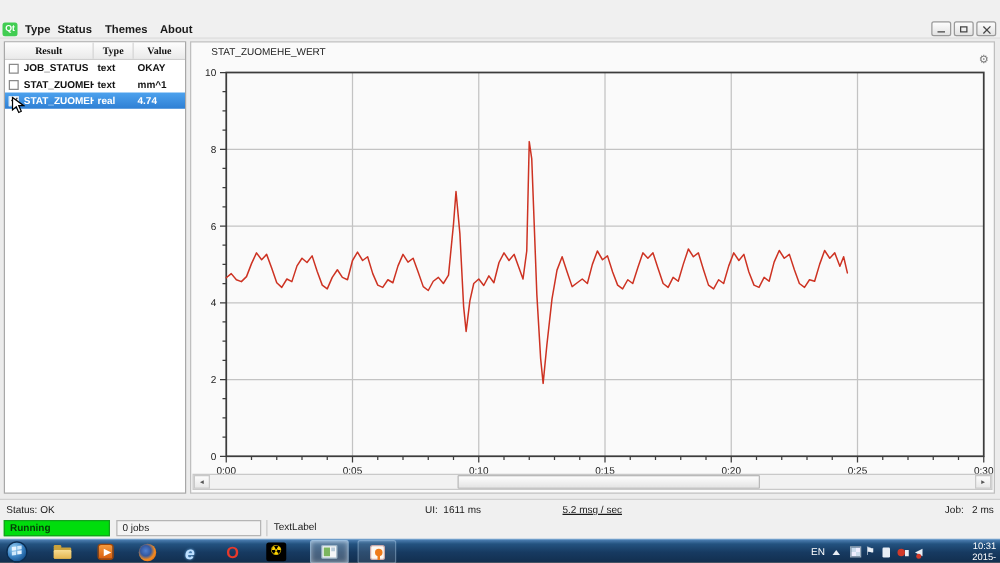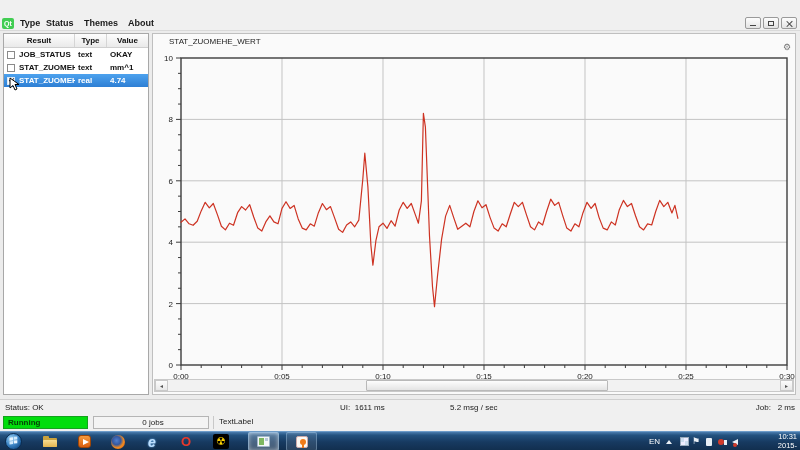--- a/index.html
+++ b/index.html
@@ -41,21 +41,21 @@
     width:1.2px; height:8px; background:#444; }
   .mglyph-close:before{ transform:rotate(45deg);} .mglyph-close:after{ transform:rotate(-45deg);}
 
   
   .workspace { position:absolute; left:0; top:31px; width:800px; height:368px; background:#ececec; }
 
   
   .left-panel { position:absolute; left:3px; top:2px; width:146px; height:362px; background:#fff;
     border:1px solid #a8a8a8; font-size:8px; color:#111; }
   .tbl-header { display:flex; height:14px; background:linear-gradient(#fdfdfd,#eaeaea);
-    border-bottom:1px solid #cfcfcf; font-weight:bold; }
+    border-bottom:1px solid #cfcfcf; font-weight:bold;font-family:Liberation Serif, serif; }
   .th { line-height:13px; text-align:center; border-right:1px solid #d5d5d5; }
   .th-result { width:71px; } .th-type { width:32px; } .th-value { flex:1; border-right:none; }
   .trow { display:flex; height:13px; line-height:13px; align-items:center;font-weight:bold; }
   .trow .cb { width:8px; height:8px; border:1px solid #8a8a8a; background:#fff; margin:0 4px 0 3px;
     position:relative; flex:none; }
   .trow .cell-result { width:56px; overflow:hidden; white-space:nowrap; }
   .trow .cell-type { width:32px; padding-left:3px; }
   .trow .cell-value { flex:1; padding-left:3px; }
   .trow.selected { background:linear-gradient(#4da2ee,#2e7fd4); color:#fff; }
   .trow.selected .cb { border-color:#dce9f5; }
@@ -76,27 +76,27 @@
   .hs-left { left:0; } .hs-right { right:0; }
   .hs-thumb { position:absolute; top:0; left:33%; width:38%; height:11px;
     background:linear-gradient(#fdfdfd,#e4e4e4); border:1px solid #b9b9b9; border-radius:1px; }
 
   
   .statusbar { position:absolute; left:0; top:399px; width:800px; height:32px; background:#f0f0f0;
     border-top:1px solid #d0d0d0; font-size:8px; color:#1a1a1a; }
   .sb-row1 { position:absolute; left:0; top:0; width:800px; height:15px; }
   .sb-status { position:absolute; left:5px; top:3px; }
   .sb-ui { position:absolute; left:340px; top:3px; }
-  .sb-rate { position:absolute; left:450px; top:3px; }
+  .sb-rate { position:absolute; left:450px; top:3px;text-decoration:underline; }
   .sb-job { position:absolute; right:5px; top:3px; }
   .sb-row2 { position:absolute; left:0; top:15px; width:800px; height:17px; }
   .badge-running { position:absolute; left:3px; top:1px; width:85px; height:13px; background:#00dd0c;
     border:1px solid #13a21c; color:#063; color:#053e08; font-weight:bold; line-height:12px; padding-left:4px; }
   .box-jobs { position:absolute; left:93px; top:1px; width:116px; height:13px; background:#f4f4f4;
-    border:1px solid #b5b5b5; line-height:12px; padding-left:4px;text-align:center; }
+    border:1px solid #b5b5b5; line-height:12px; padding-left:4px; }
   .sb-sep { position:absolute; left:213px; top:1px; width:1px; height:13px; background:#c8c8c8; }
   .lbl-text { position:absolute; left:219px; top:2px; }
 
   
   .taskbar { position:absolute; left:0; top:431px; width:800px; height:19px;
     background:linear-gradient(#4a7cae 0%,#23527f 18%,#173a61 55%,#122f4f 100%);
     border-top:1px solid #6d9cc9; }
   .orb { position:absolute; left:5px; top:1px; width:17px; height:17px; border-radius:50%;
     background:radial-gradient(circle at 35% 30%,#9fd4f5 0%,#3f87c7 45%,#15528f 80%,#0b3a68 100%);
     border:1px solid #0a2c50; }

